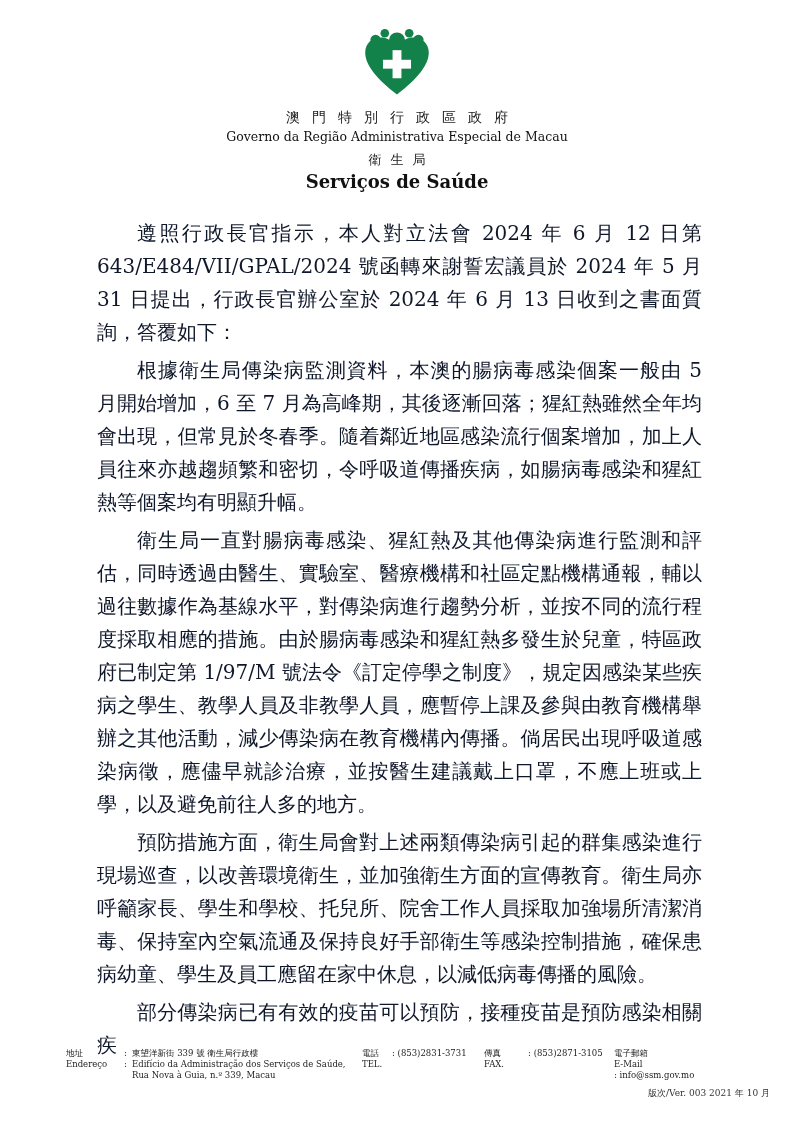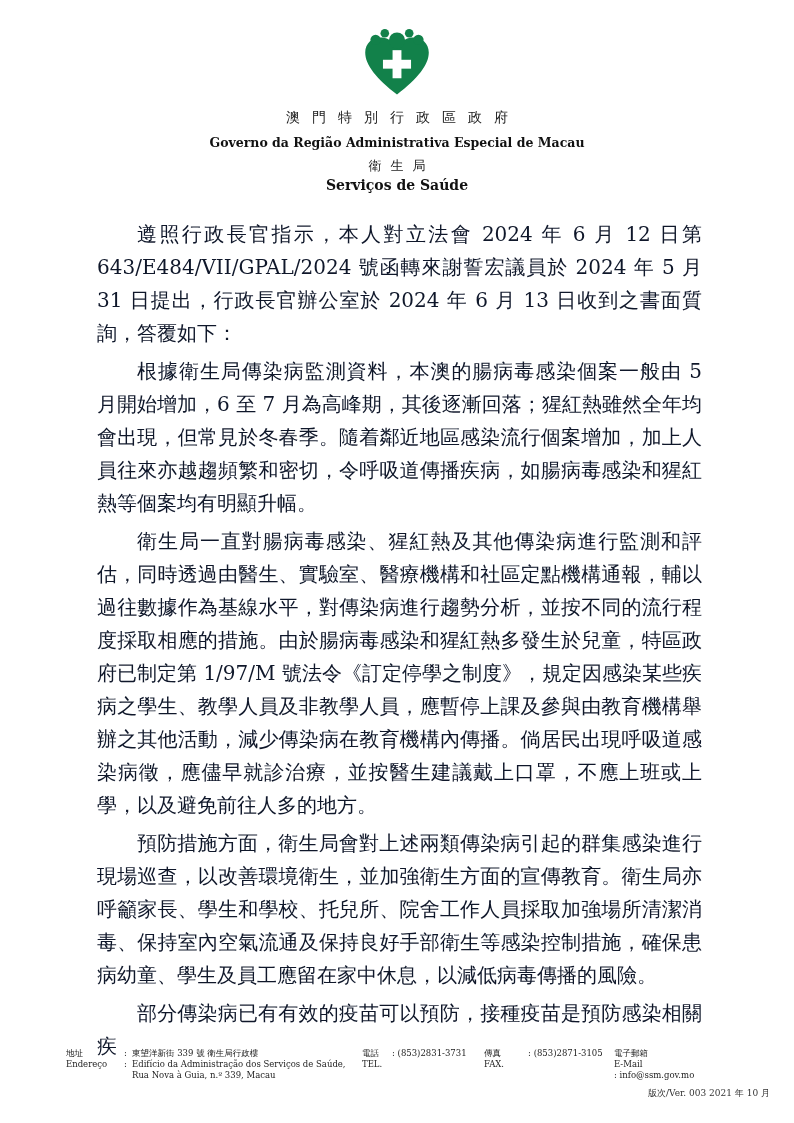--- a/index.html
+++ b/index.html
@@ -8,23 +8,23 @@
     width:794px; height:1123px;
     background:#ffffff;
     overflow:hidden;
     font-family:"DejaVu Serif","Liberation Serif",serif;
     color:#111111;
   }
   
   .header { text-align:center; padding-top:28px; }
   .logo { display:inline-block; width:90px; height:68px; }
   .gov-zh  { font-size:14px; letter-spacing:12px; padding-left:12px; margin-top:9px; color:#222; }
-  .gov-pt  { font-size:12.5px; font-weight:bold; margin-top:8px; color:#111; }
+  .gov-pt  { font-size:12.5px; font-weight:normal; margin-top:2px; color:#111; }
   .dept-zh { font-size:13px; letter-spacing:9px; padding-left:9px; margin-top:7px; color:#222; }
-  .dept-pt { font-size:14px; font-weight:bold; margin-top:2px; color:#111; }
+  .dept-pt { font-size:18px; font-weight:bold; margin-top:2px; color:#111; }
   
   .doc-title {
     margin-top:41px;
     text-align:center;
     font-size:21px;
     font-weight:bold;
     letter-spacing:3px;
     color:#000;
   }
   

